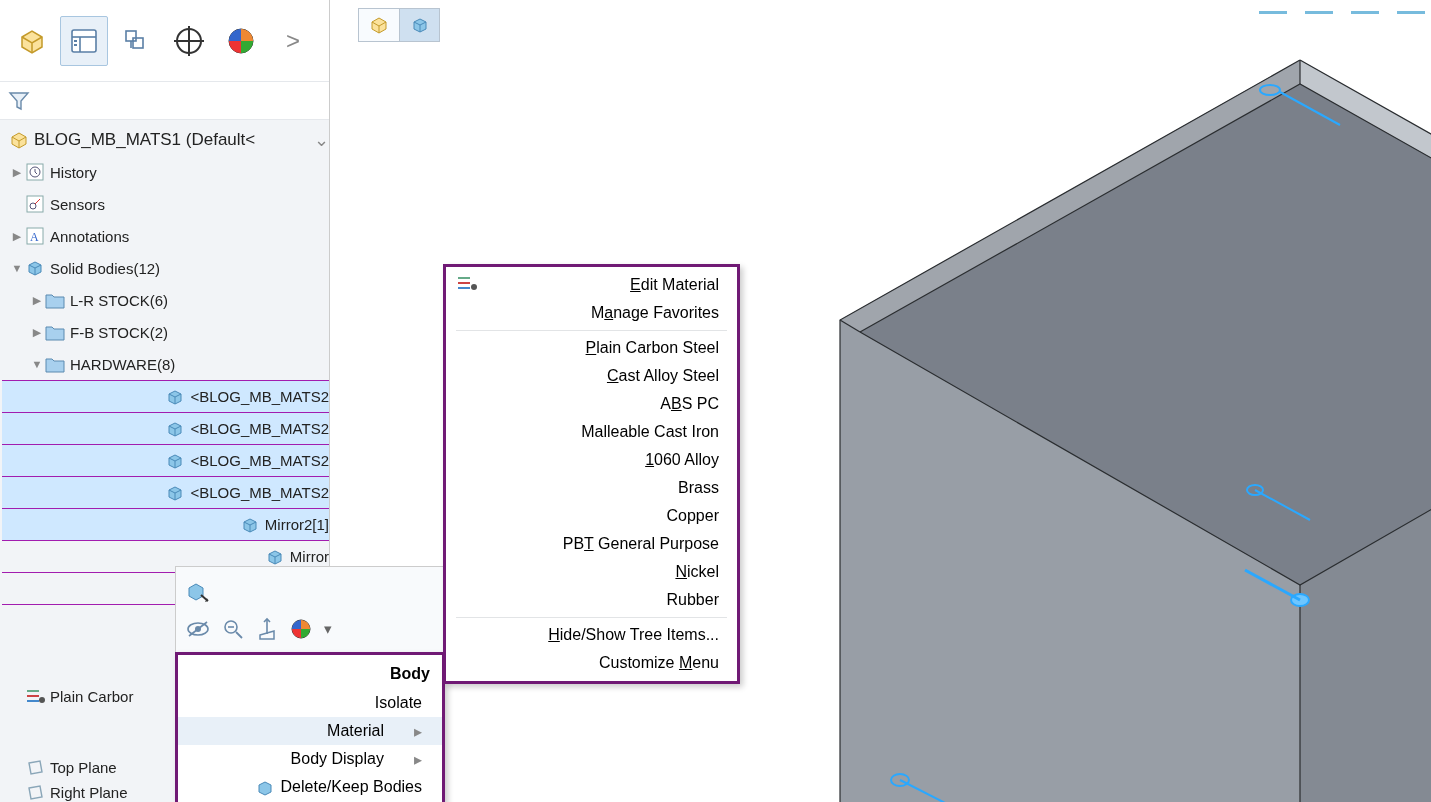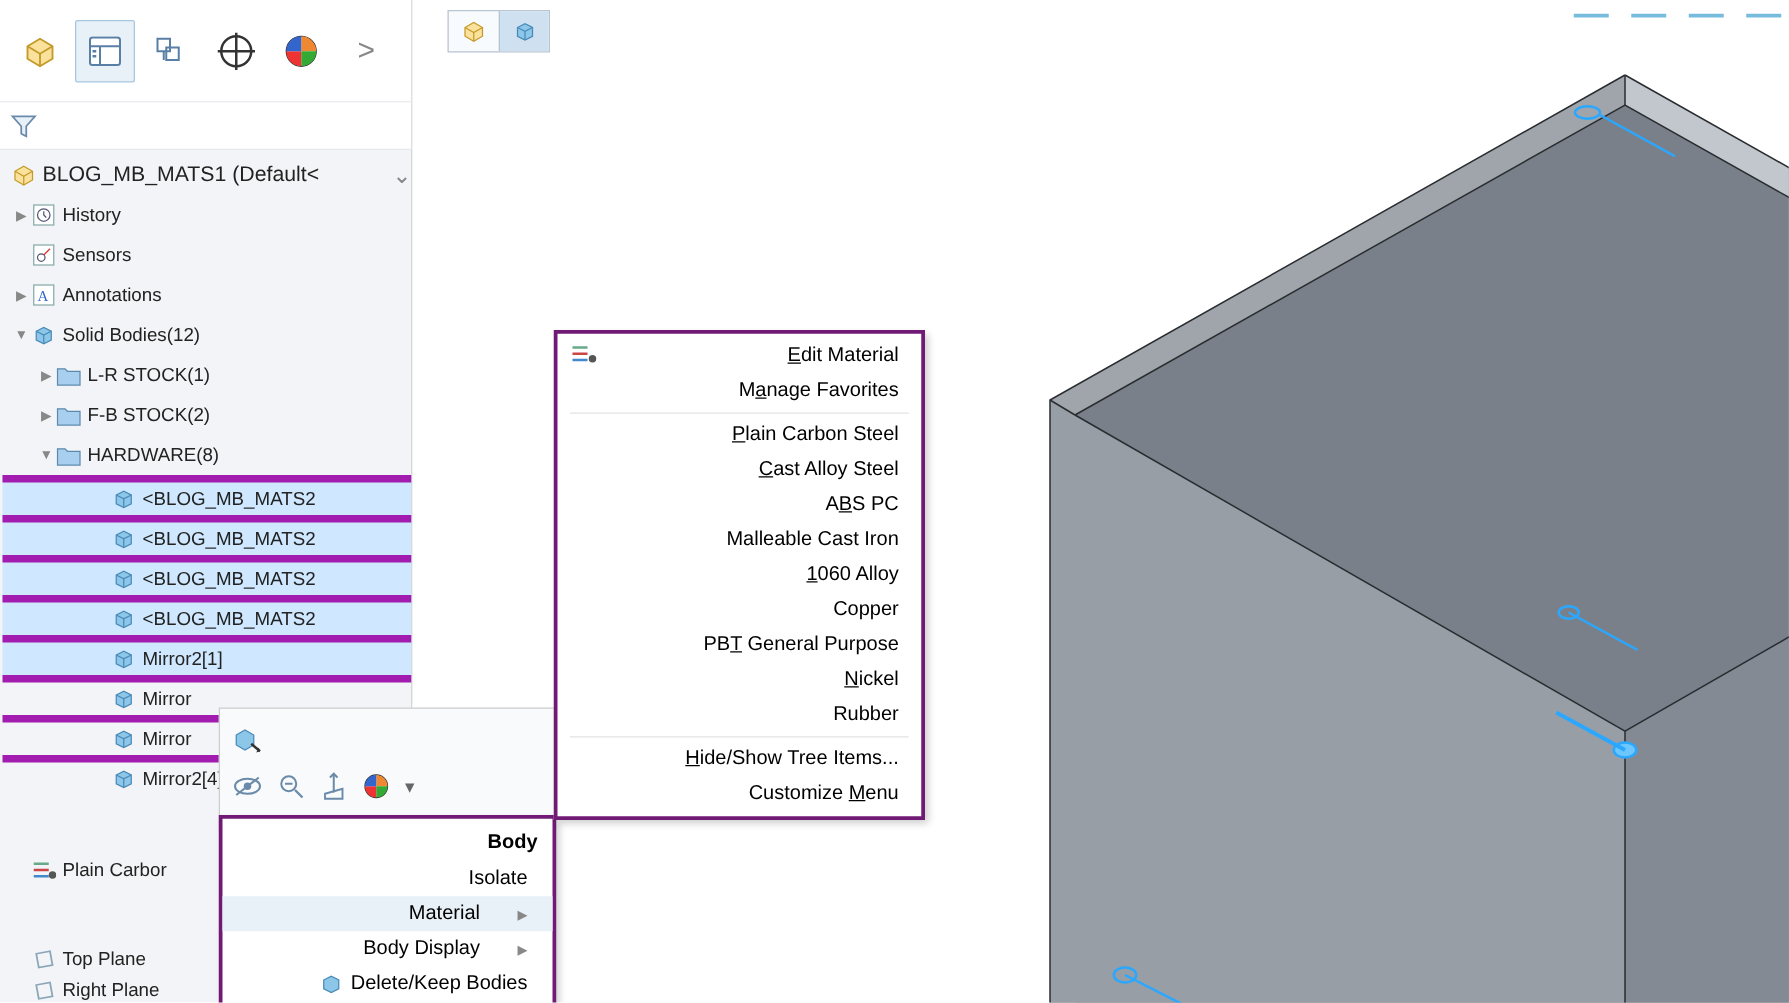--- a/index.html
+++ b/index.html
@@ -61,21 +61,22 @@
   white-space: nowrap;
   cursor: default;
 }
 .tree-row .tw { width: 14px; text-align: center; color: #888; font-size: 11px; }
 .tree-row .ic { width: 22px; display: flex; justify-content: center; align-items: center; margin-right: 4px; }
 .folder-item { padding-left: 28px; }
 .folder-item .ic svg { width: 20px; height: 17px; }
 .hw-item {
   padding-left: 86px;
   background: #cfe8ff;
-  border-top: 6px solid #a21caf;
+  border-top: 1px solid #a21caf;
+  justify-content: flex-end;
 }
 .hw-item.plain { background: transparent; }
 .root-row { font-size: 17px; justify-content: space-between; }
 .viewport {
   position: absolute;
   left: 330px;
   top: 0;
   right: 0;
   bottom: 0;
   background: #fff;
@@ -254,21 +255,21 @@
       <span>Solid Bodies(12)</span>
     </div>
 
     <div class="tree-row folder-item">
       <span class="tw">▶</span>
       <span class="ic">
           <svg width="20" height="17" viewBox="0 0 20 17">
             <path d="M1 3 L7 3 L9 5 L19 5 L19 16 L1 16 Z" fill="#a8d0ee" stroke="#5a8ab0"></path>
           </svg>
         </span>
-      <span>L-R STOCK(1)</span>
+      <span>L-R STOCK(6)</span>
     </div>
 
     <div class="tree-row folder-item">
       <span class="tw">▶</span>
       <span class="ic">
           <svg width="20" height="17" viewBox="0 0 20 17">
             <path d="M1 3 L7 3 L9 5 L19 5 L19 16 L1 16 Z" fill="#a8d0ee" stroke="#5a8ab0"></path>
           </svg>
         </span>
       <span>F-B STOCK(2)</span>
@@ -536,20 +537,21 @@
       </span>
     <span><u>E</u>dit Material</span>
   </div>
   <div class="mi"><span>M<u>a</u>nage Favorites</span></div>
   <div class="sep"></div>
   <div class="mi"><span><u>P</u>lain Carbon Steel</span></div>
   <div class="mi"><span><u>C</u>ast Alloy Steel</span></div>
   <div class="mi"><span>A<u>B</u>S PC</span></div>
   <div class="mi"><span>Malleable Cast Iron</span></div>
   <div class="mi"><span><u>1</u>060 Alloy</span></div>
+  <div class="mi"><span>Brass</span></div>
   <div class="mi"><span>Copper</span></div>
   <div class="mi"><span>PB<u>T</u> General Purpose</span></div>
   <div class="mi"><span><u>N</u>ickel</span></div>
   <div class="mi"><span>Rubber</span></div>
   <div class="sep"></div>
   <div class="mi"><span><u>H</u>ide/Show Tree Items...</span></div>
   <div class="mi"><span>Customize <u>M</u>enu</span></div>
 </div>
 
 </body></html>

